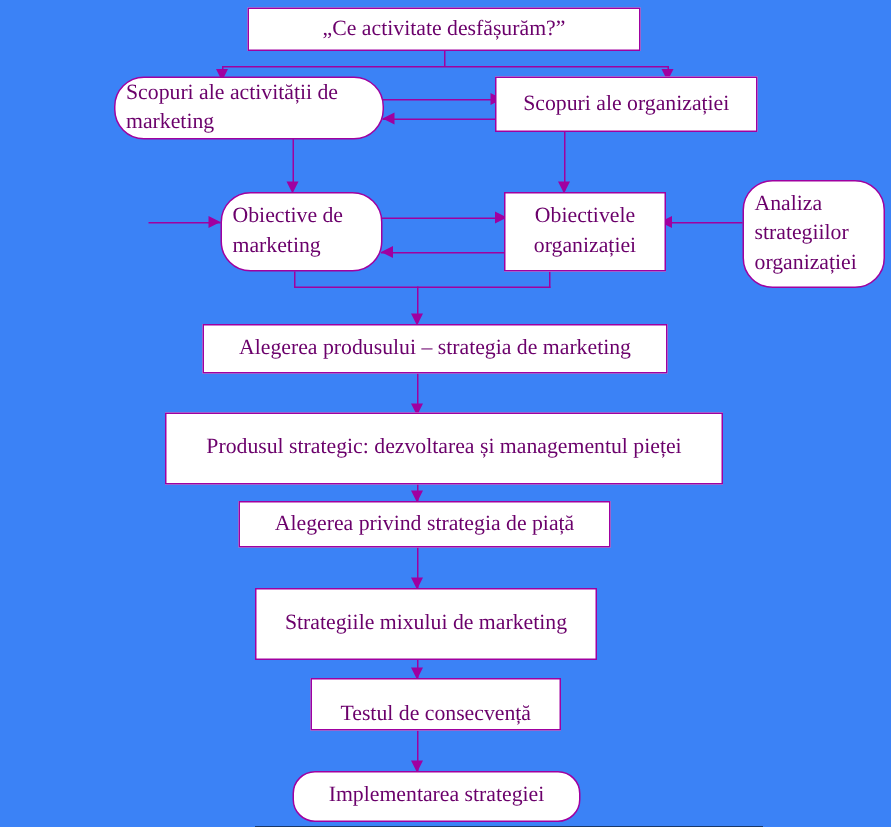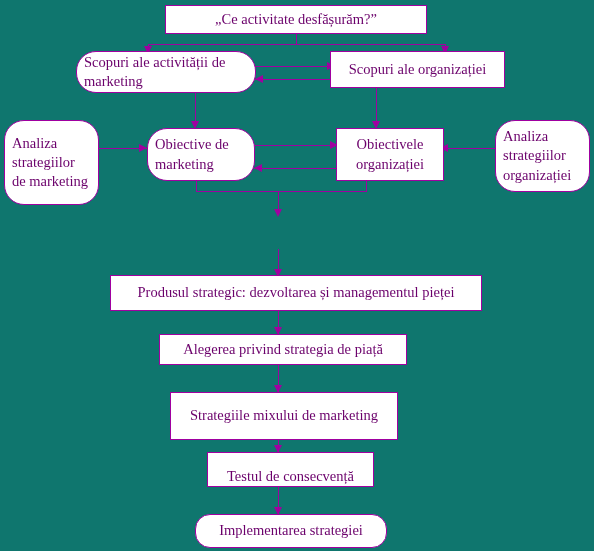--- a/index.html
+++ b/index.html
@@ -5,21 +5,21 @@
 <style>
   html, body {
     margin: 0;
     padding: 0;
     background: #000000;
   }
   #canvas {
     position: relative;
     width: 594px;
     height: 551px;
-    background: #0f766e;
+    background: #3b82f6;
     overflow: hidden;
     font-family: "Liberation Serif", "DejaVu Serif", serif;
   }
   .node {
     position: absolute;
     box-sizing: border-box;
     background: #ffffff;
     border: 1px solid #a000a0;
     color: #6b006b;
     font-family: "Liberation Serif", "DejaVu Serif", serif;
@@ -141,38 +141,38 @@
   </div>
 
   <div class="node left" style="left:76px; top:51px; width:180px; height:42px;">
     <span class="txt">Scopuri ale activității de marketing</span>
   </div>
 
   <div class="node center" style="left:330px; top:51px; width:175px; height:37px;">
     <span class="txt">Scopuri ale organizației</span>
   </div>
 
-  <div class="node left" style="left:4px; top:120px; width:95px; height:85px;">
-    <span class="txt">Analiza strategiilor de marketing</span>
-  </div>
 
   <div class="node left" style="left:147px; top:128px; width:108px; height:53px;">
     <span class="txt">Obiective de marketing</span>
   </div>
 
   <div class="node center" style="left:336px; top:128px; width:108px; height:53px;">
     <span class="txt">Obiectivele organizației</span>
   </div>
 
   <div class="node left" style="left:495px; top:120px; width:95px; height:72px;">
     <span class="txt">Analiza strategiilor organizației</span>
   </div>
 
+  <div class="node center" style="left:135px; top:216px; width:310px; height:33px;">
+    <span class="txt">Alegerea produsului – strategia de marketing</span>
+  </div>
 
-  <div class="node center" style="left:110px; top:275px; width:372px; height:36px;">
+  <div class="node center" style="left:110px; top:275px; width:372px; height:48px;">
     <span class="txt">Produsul strategic: dezvoltarea și managementul pieței</span>
   </div>
 
   <div class="node center" style="left:159px; top:334px; width:248px; height:31px;">
     <span class="txt">Alegerea privind strategia de piață</span>
   </div>
 
   <div class="node center" style="left:170px; top:392px; width:228px; height:48px;">
     <span class="txt">Strategiile mixului de marketing</span>
   </div>

